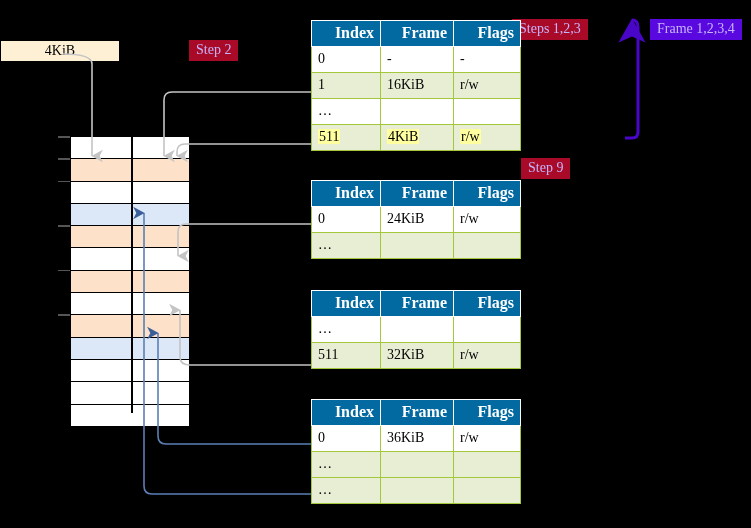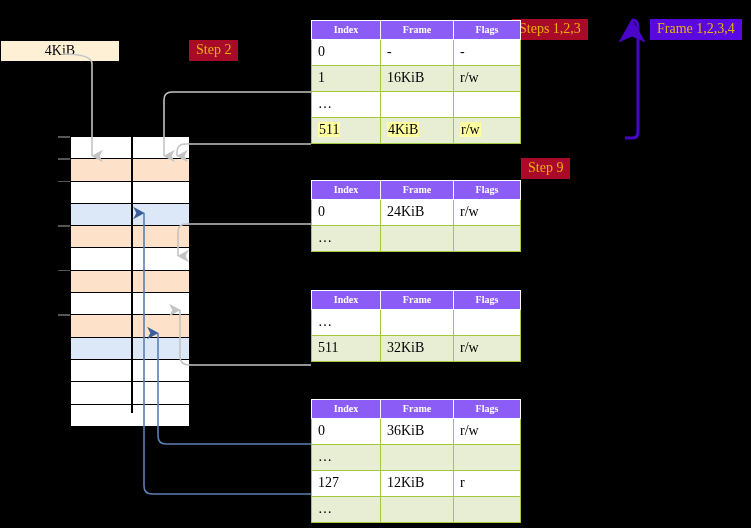--- a/index.html
+++ b/index.html
@@ -18,21 +18,21 @@
   #stage {
     position: absolute;
     left: 0; top: 0;
     width: 751px;
     height: 528px;
   }
 
   
   .badge {
     position: absolute;
-    color: #eab308;
+    color: #c4b5fd;
     font-family: "Liberation Serif", "DejaVu Serif", serif;
     font-size: 14px;
     line-height: 14px;
     padding: 3px 7px 4px 7px;
     white-space: nowrap;
     letter-spacing: 0px;
   }
 
   
   .kib-box {
@@ -80,27 +80,27 @@
 
   
   table.ptab {
     position: absolute;
     border-collapse: collapse;
     background: #ffffff;
     font-size: 14px;
     table-layout: fixed;
   }
   table.ptab th {
-    background: #8b5cf6;
+    background: #0369a1;
     color: #ffffff;
     font-weight: bold;
-    text-align: center;
+    text-align: right;
     padding: 3px 6px 4px 6px;
     border: 1px solid #ffffff;
-    font-size: 10px;
+    font-size: 16px;
     white-space: nowrap;
   }
   table.ptab td {
     color: #000000;
     text-align: left;
     padding: 3px 6px 4px 6px;
     border: 1px solid #a4c83c;
     height: 18px;
     white-space: nowrap;
     overflow: hidden;
@@ -245,25 +245,20 @@
         <tbody>
           <tr class="row-white">
             <td>0</td>
             <td>36KiB</td>
             <td>r/w</td>
           </tr>
           <tr class="row-green">
             <td class="dots">…</td>
             <td></td>
             <td></td>
-          </tr>
-          <tr class="row-white">
-            <td>127</td>
-            <td>12KiB</td>
-            <td>r</td>
           </tr>
           <tr class="row-green">
             <td class="dots">…</td>
             <td></td>
             <td></td>
           </tr>
         </tbody>
       </table>
     </div>
 

